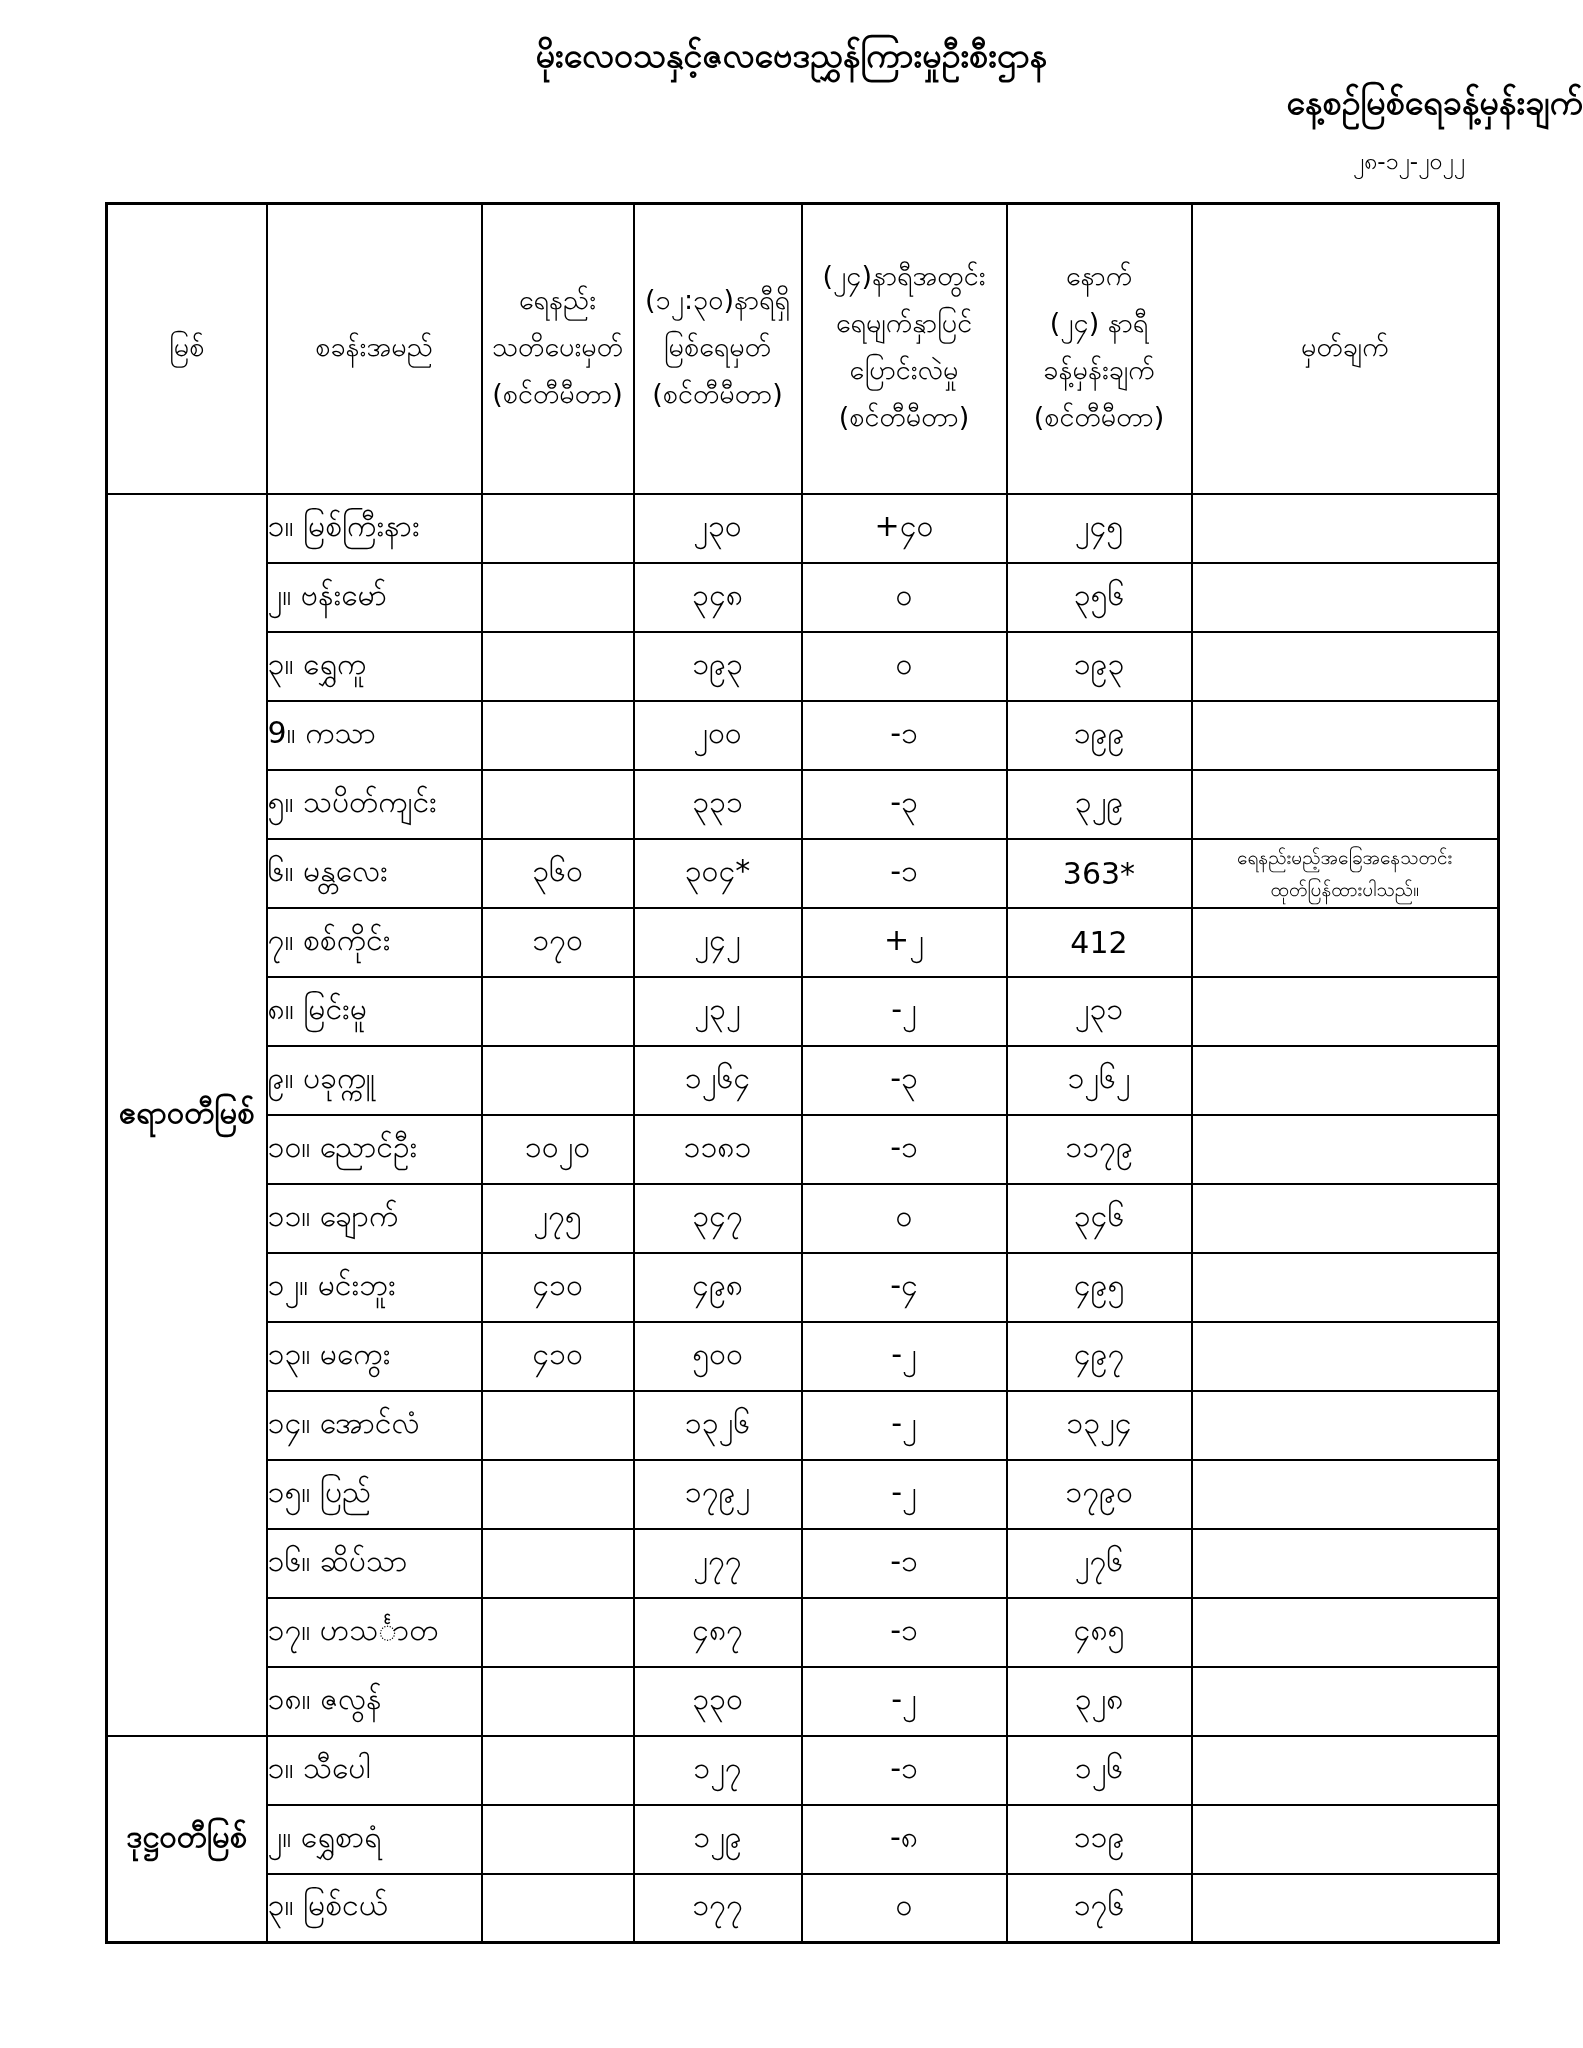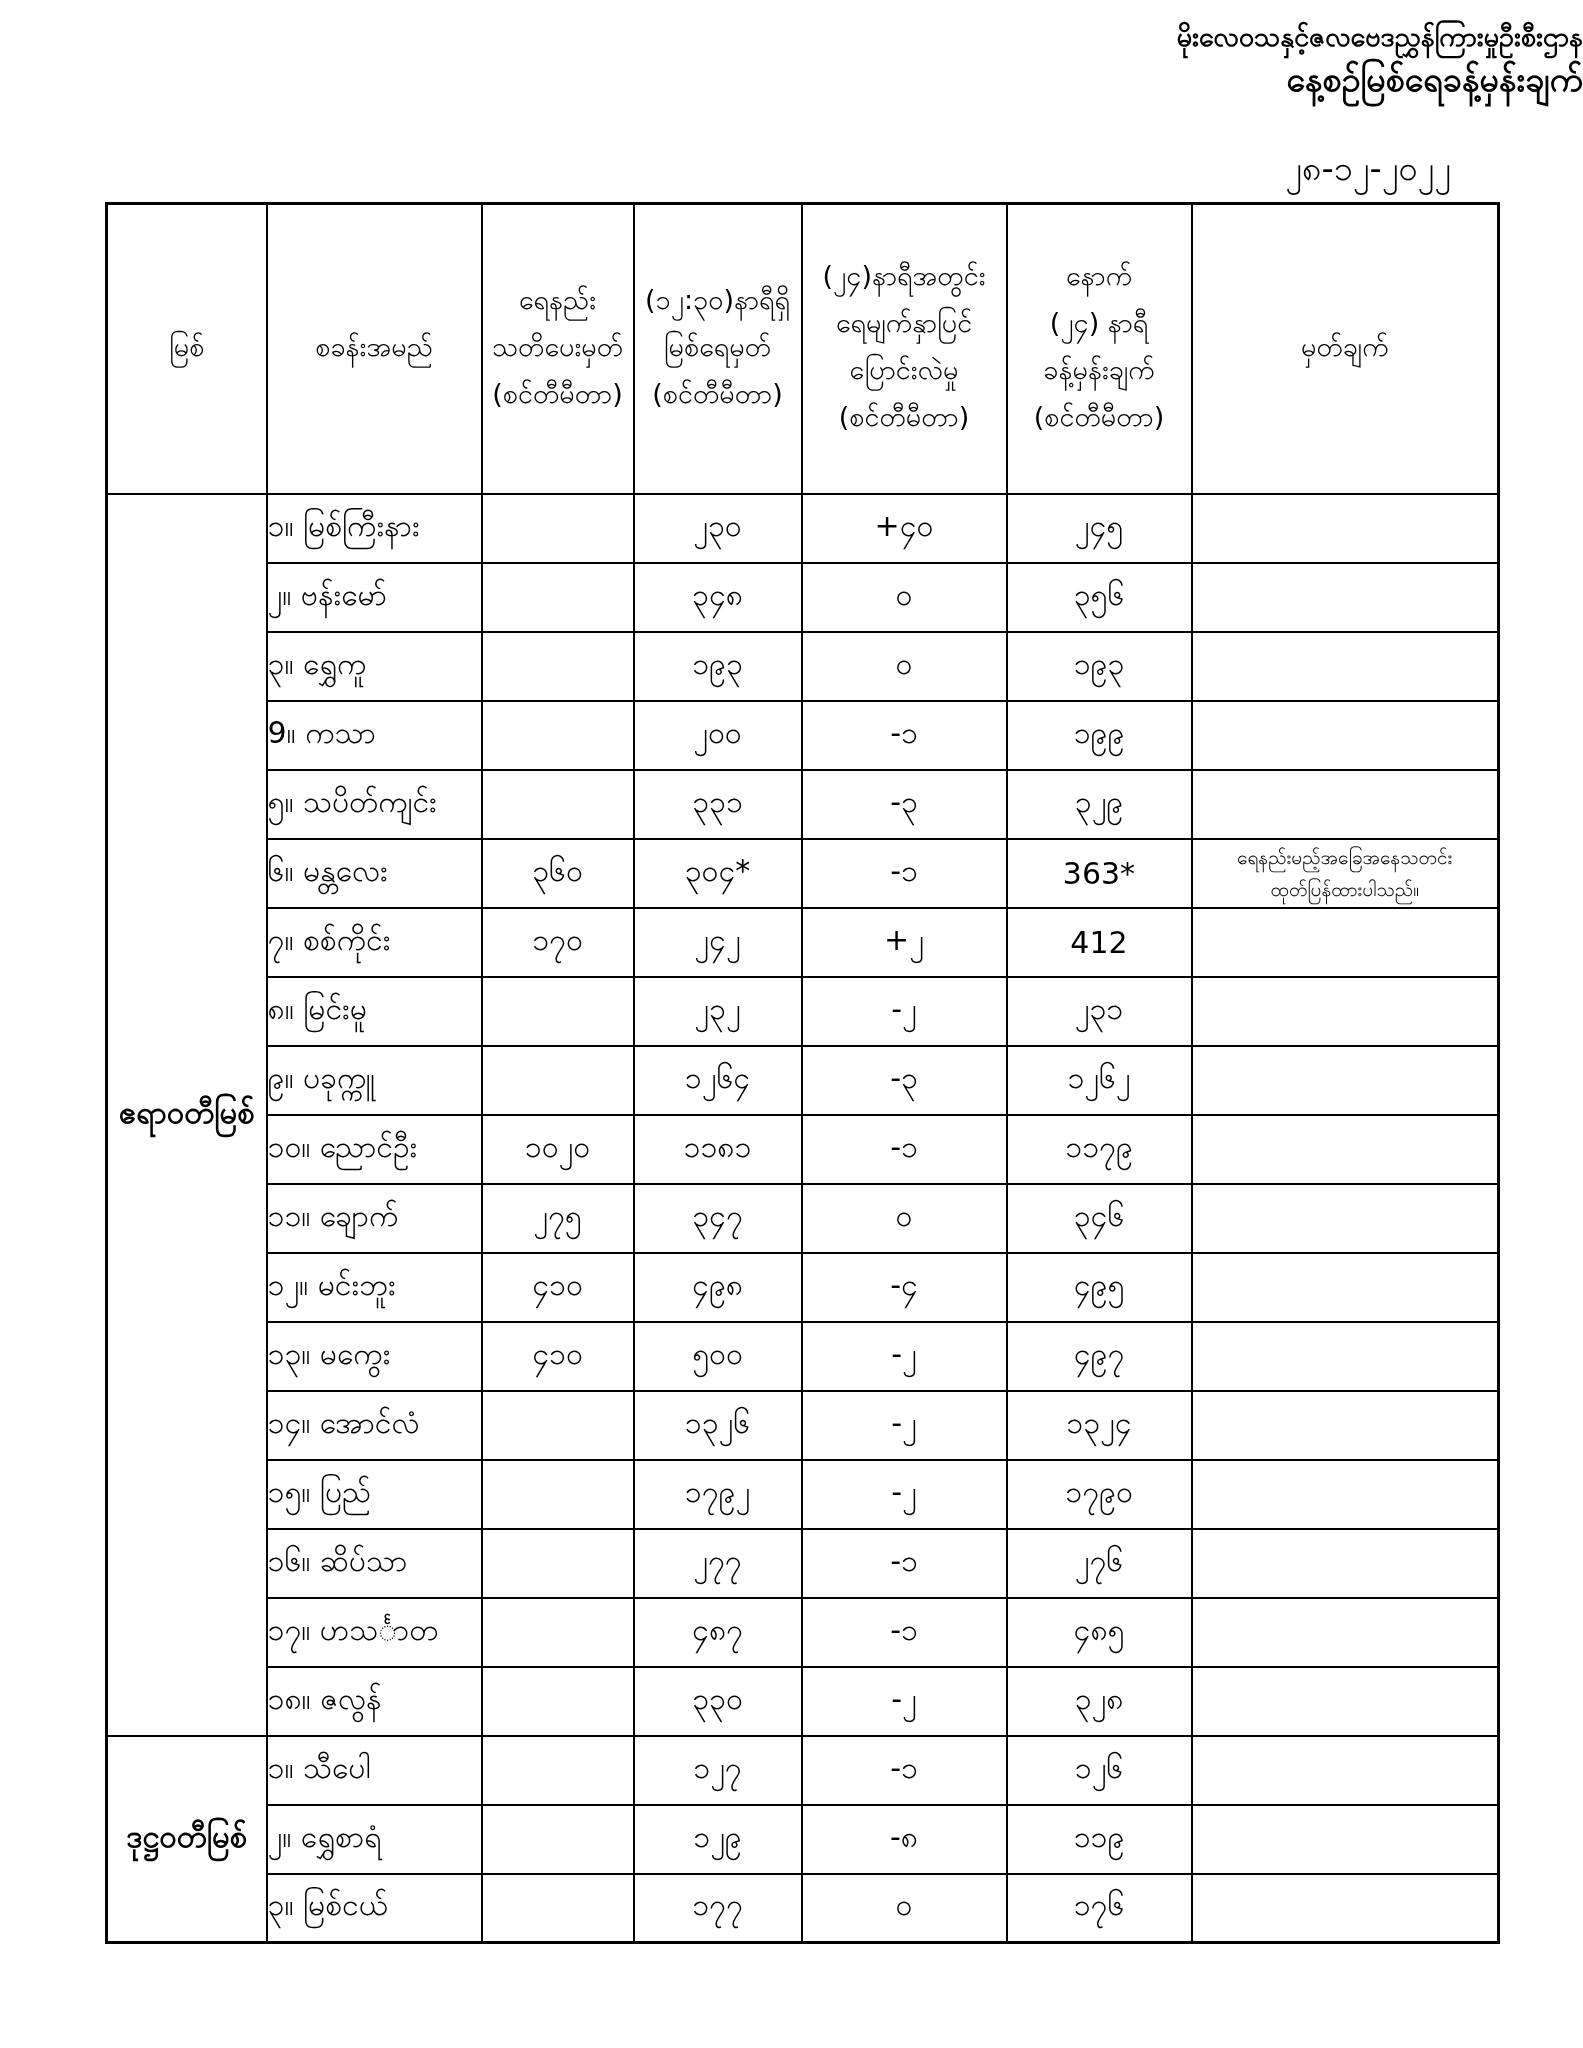--- a/index.html
+++ b/index.html
@@ -15,38 +15,38 @@
     position: relative;
   }
   .page {
     position: relative;
     width: 1583px;
     height: 2048px;
     background: #ffffff;
     overflow: hidden;
   }
   .title {
-    text-align: right;
+    text-align: center;
     font-weight: bold;
-    font-size: 27px;
-    padding-top: 20px;
+    font-size: 34px;
+    padding-top: 34px;
     line-height: 1.25;
   }
   .subtitle {
     text-align: right;
     font-weight: bold;
     font-size: 34px;
     margin-top: 4px;
     line-height: 1.25;
   }
   .date {
     position: absolute;
     top: 146px;
-    right: 132px;
-    font-size: 34px;
+    right: 118px;
+    font-size: 23px;
   }
   table.forecast {
     position: absolute;
     left: 105px;
     top: 202px;
     width: 1392px;
     border-collapse: collapse;
     table-layout: fixed;
     border: 3px solid #000000;
   }

